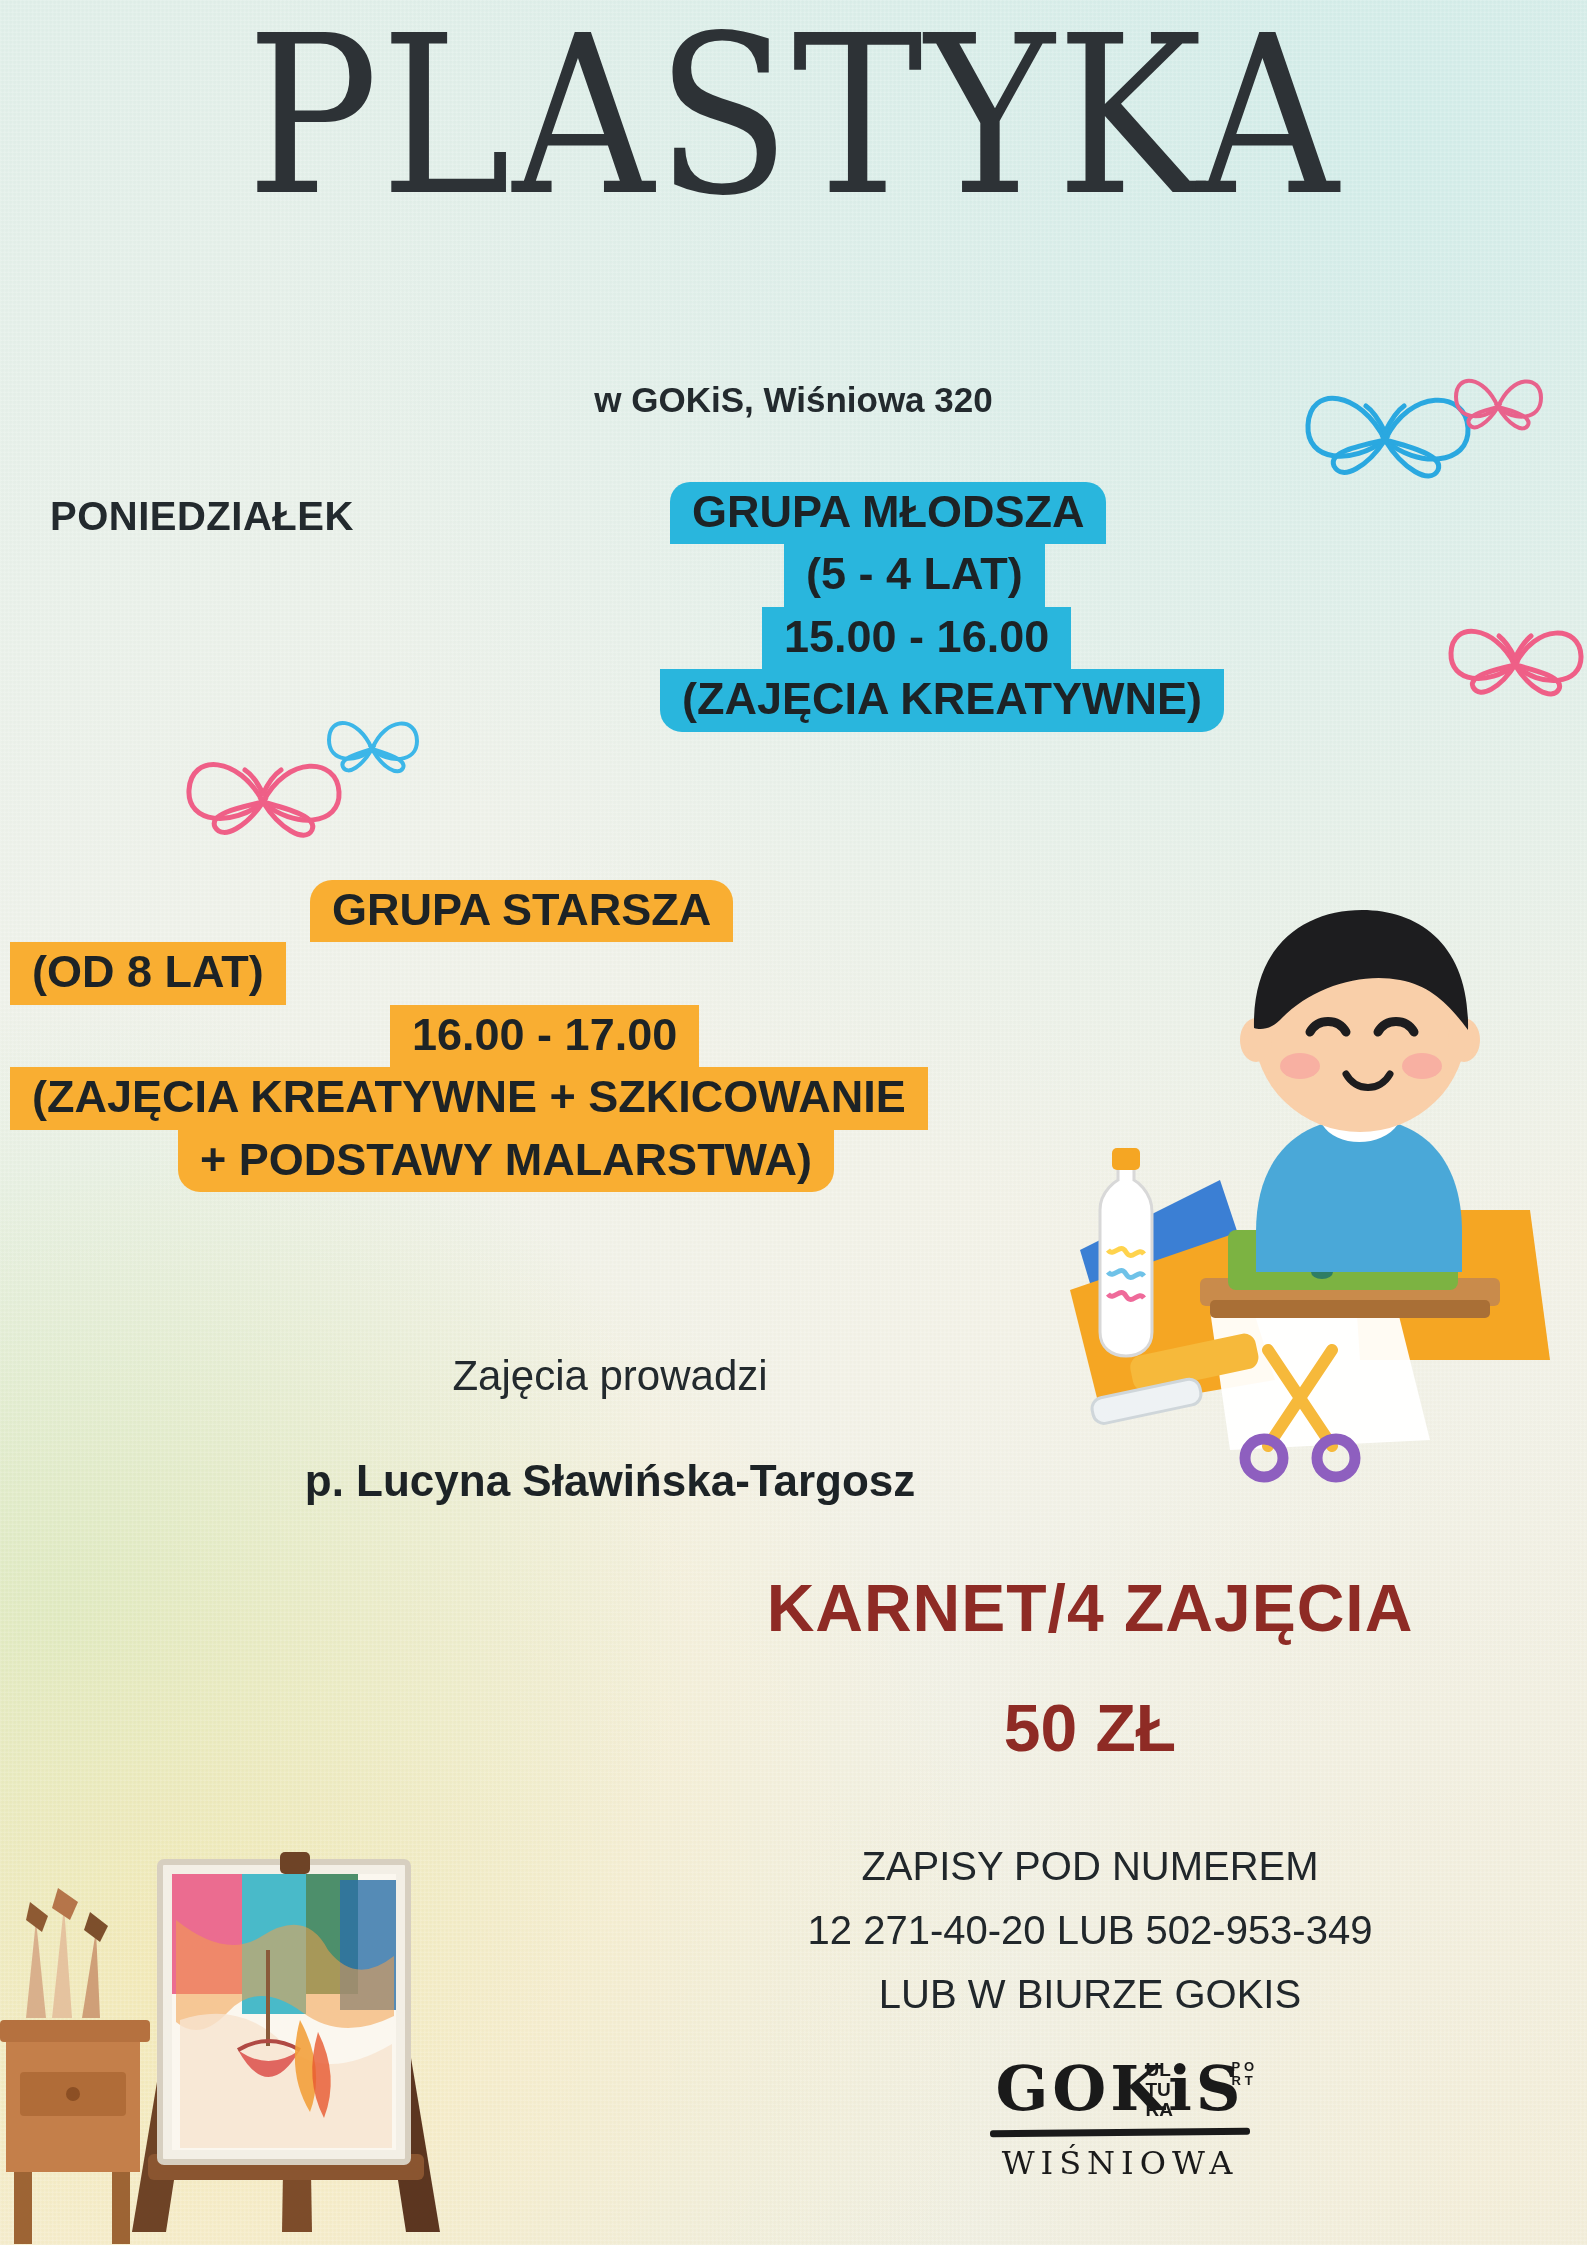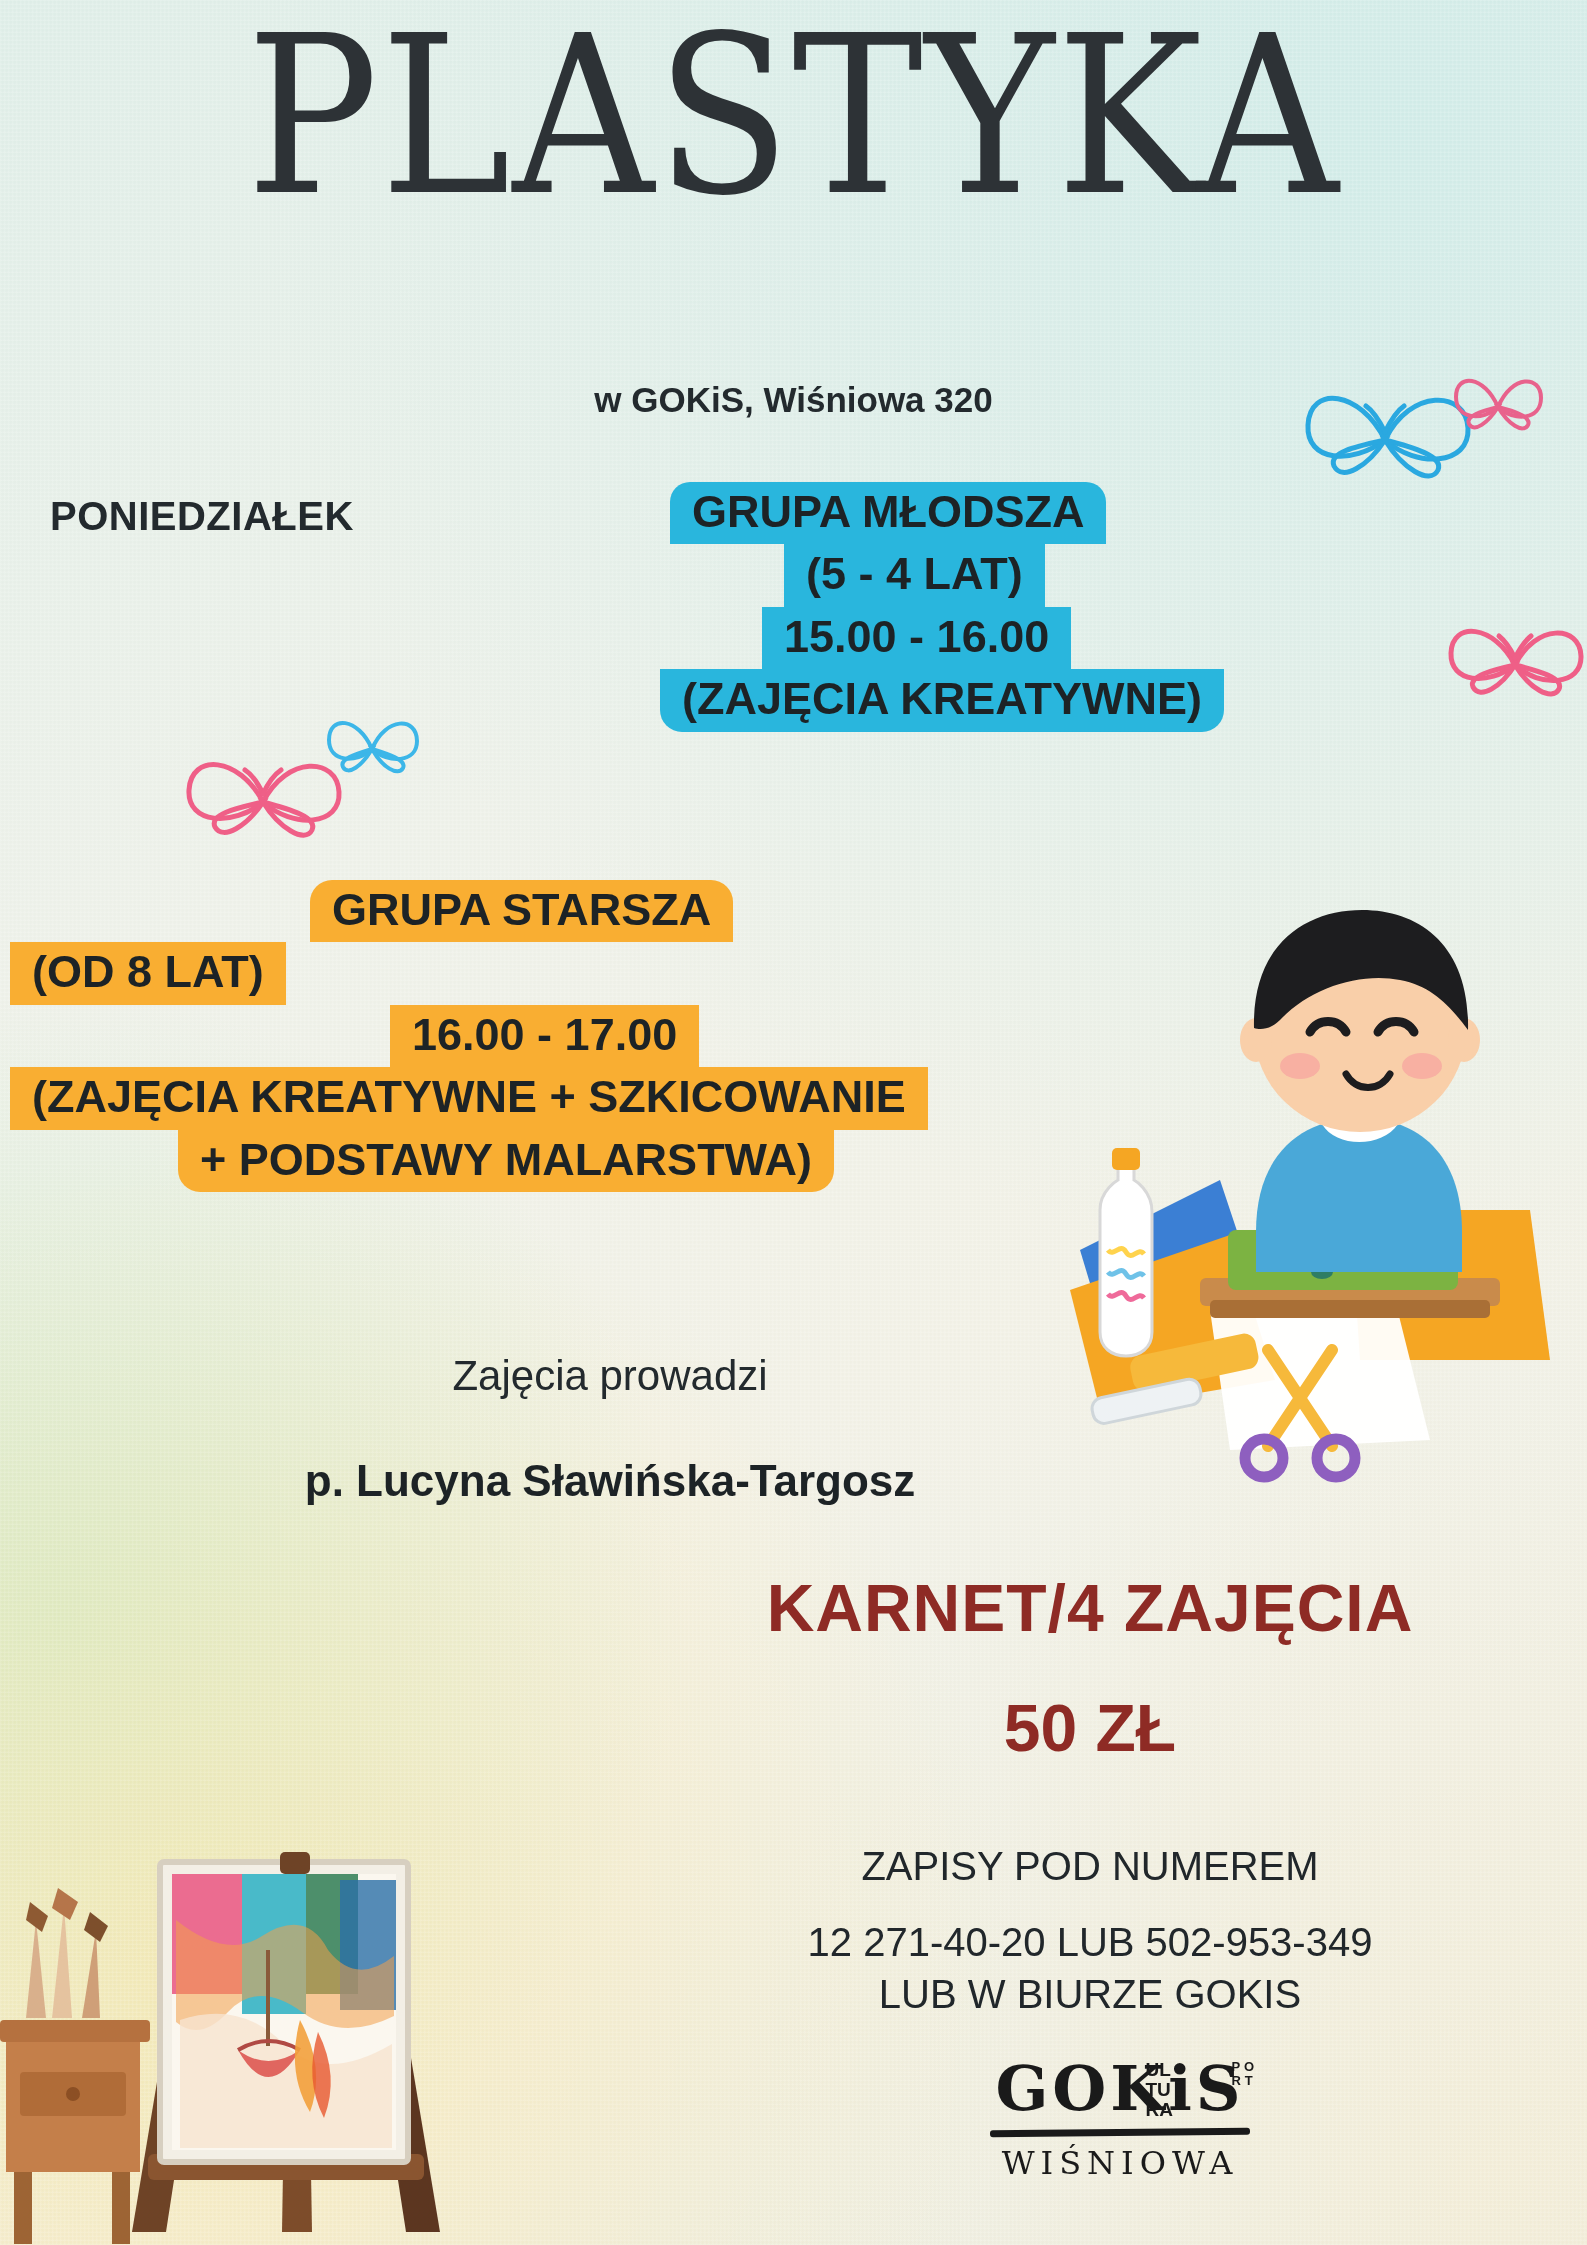--- a/index.html
+++ b/index.html
@@ -171,21 +171,20 @@
     color: #21272b;
   }
   .signup-2 {
     position: absolute;
     top: 1908px;
     left: 620px;
     width: 940px;
     text-align: center;
     font-size: 40px;
     color: #21272b;
-    margin-top: 12px;
   }
   .signup-3 {
     position: absolute;
     top: 1972px;
     left: 640px;
     width: 900px;
     text-align: center;
     font-size: 40px;
     color: #21272b;
   }

